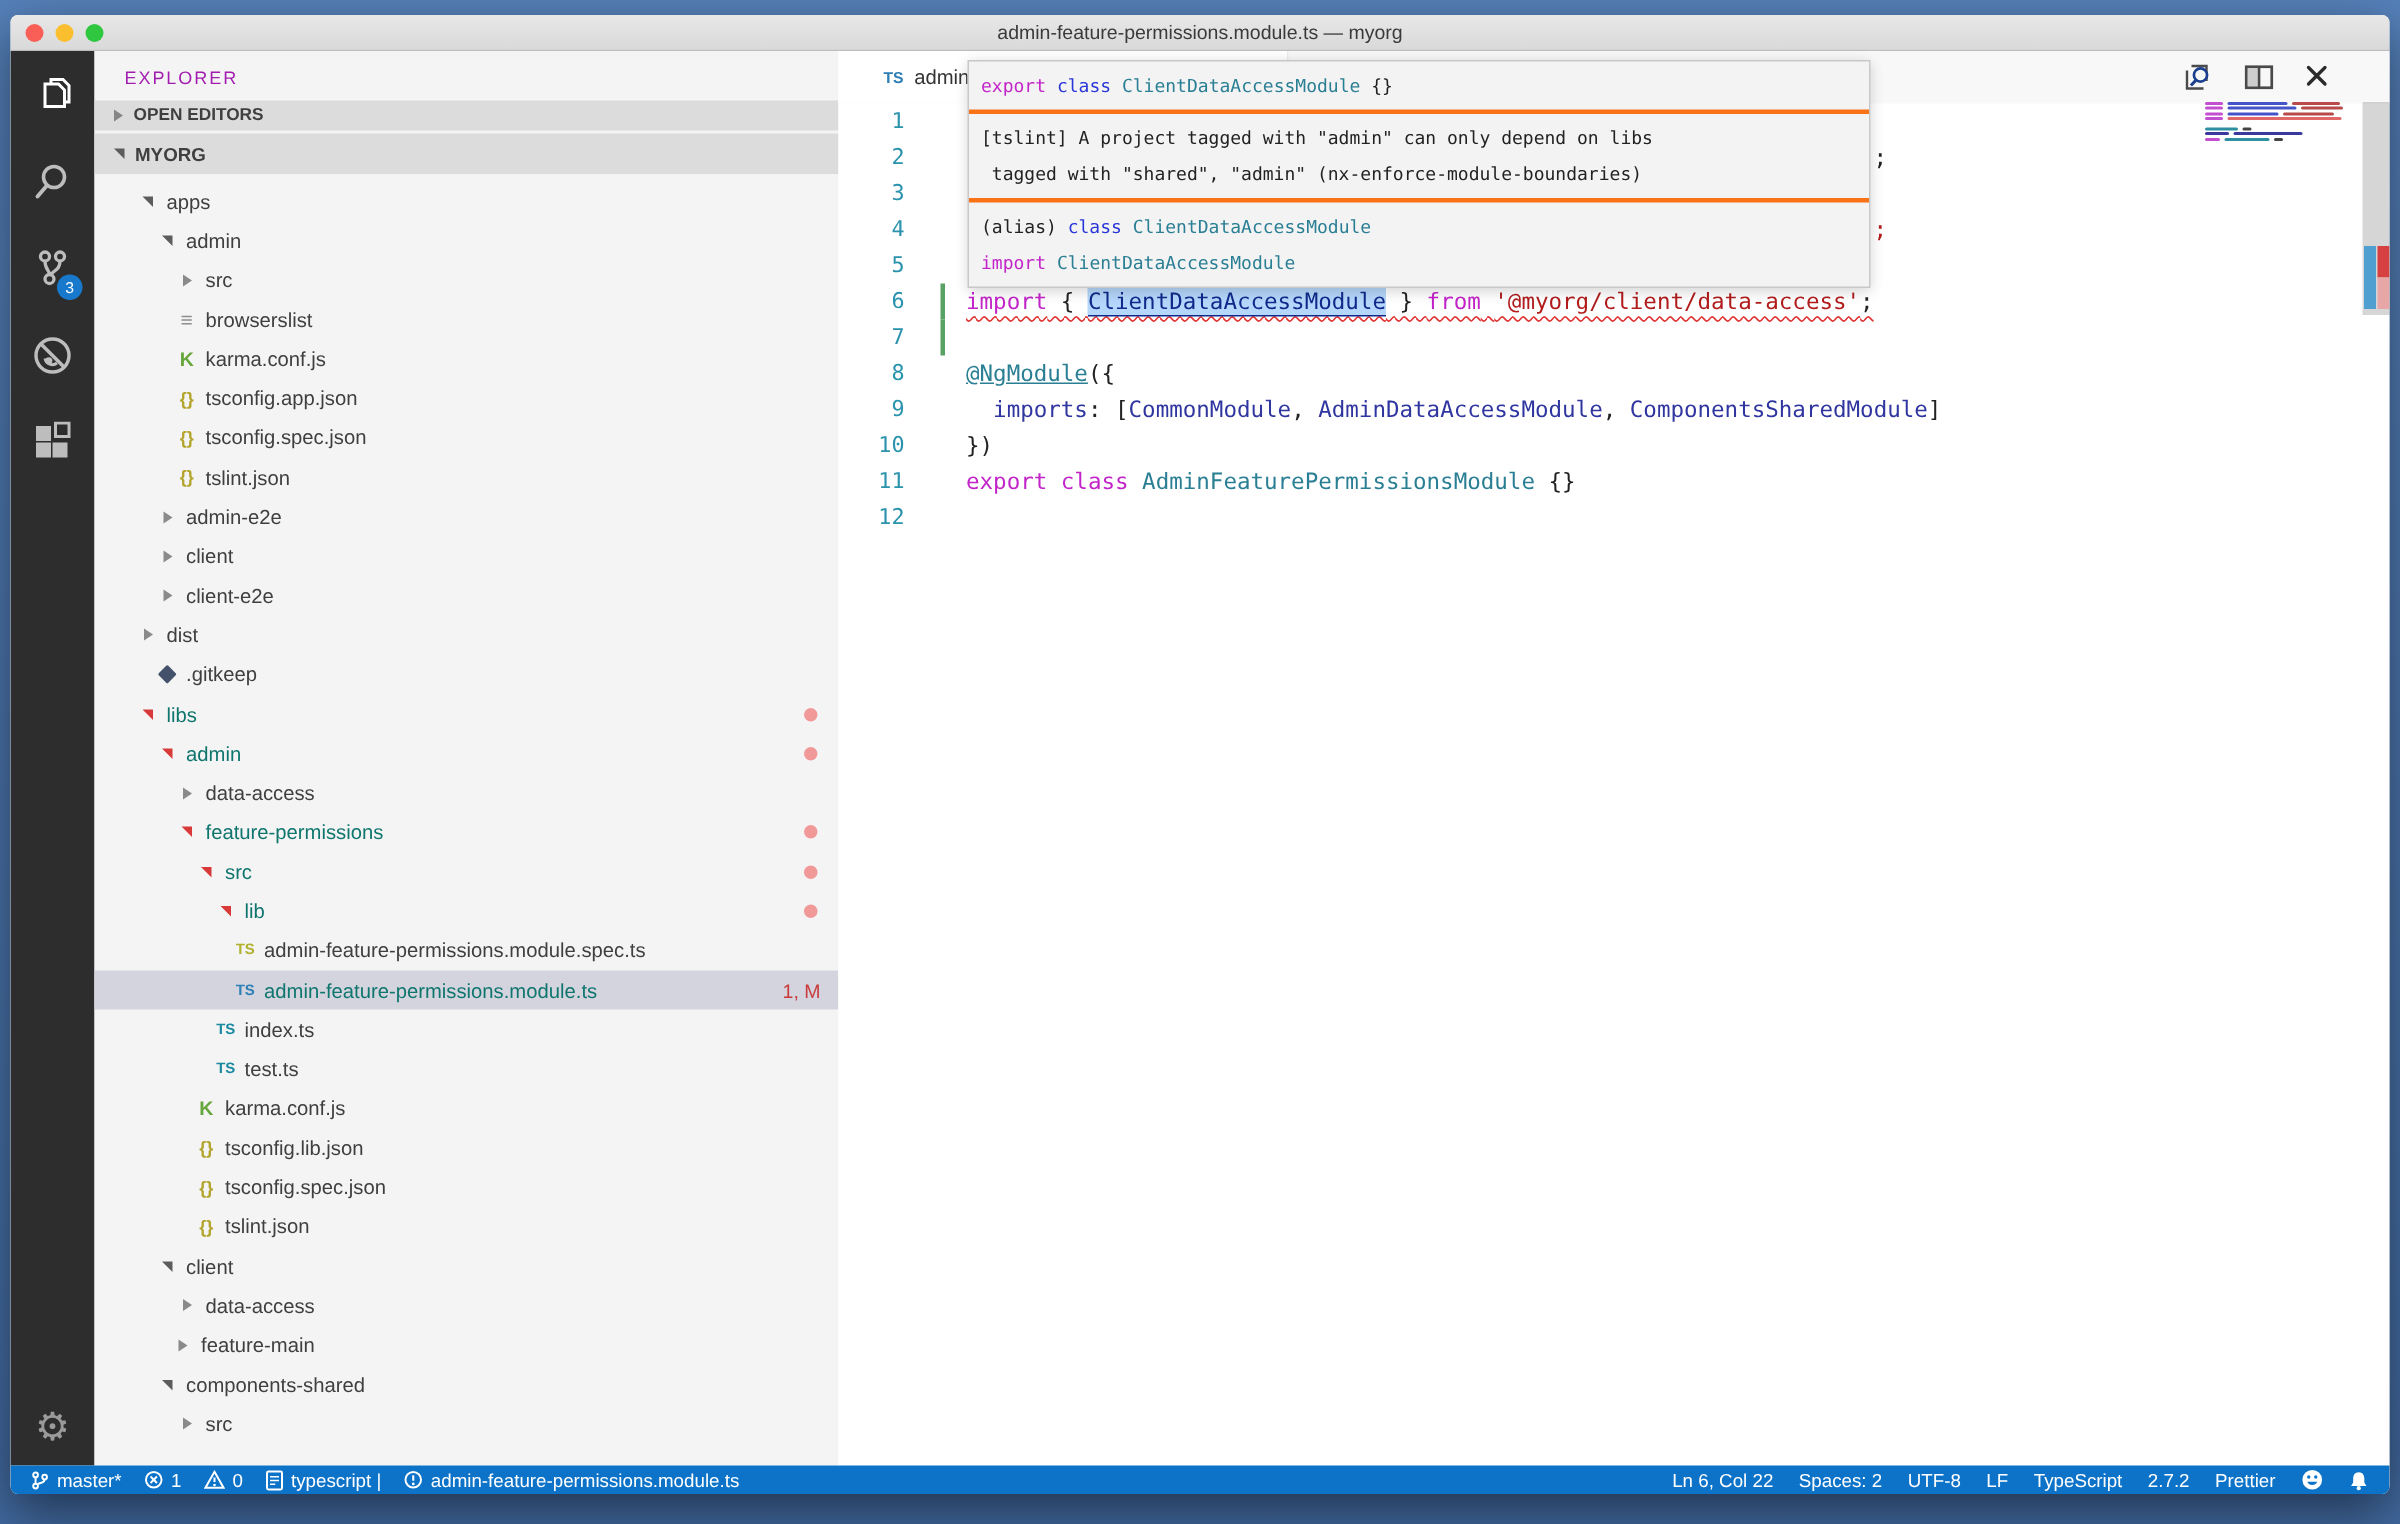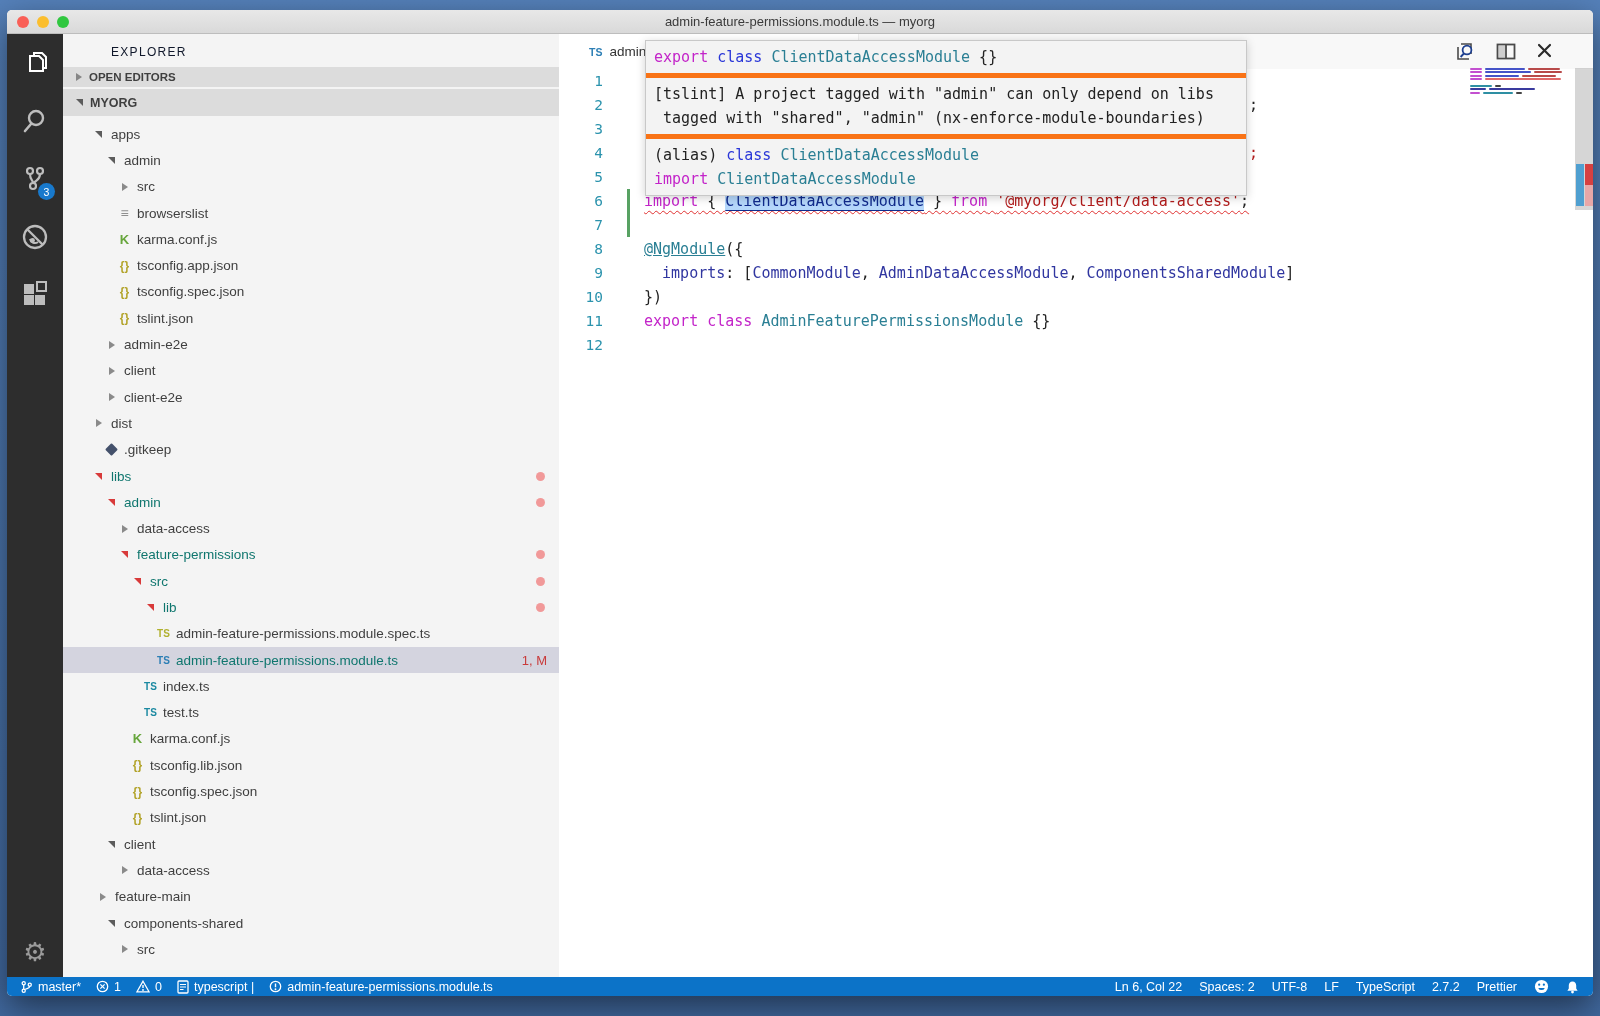--- a/index.html
+++ b/index.html
@@ -12,21 +12,21 @@
   .light{width:12px;height:12px;border-radius:50%;}
   .light.red{background:#f95f57;}.light.yellow{background:#fbbe2e;}.light.green{background:#30c740;}
   
   .activitybar{position:absolute;left:0;top:24px;bottom:19px;width:56px;background:#2d2d2d;}
   .act-item{height:58px;display:flex;align-items:center;justify-content:center;position:relative;}
   .act-item svg{display:block;}
   .act-badge{position:absolute;right:8px;bottom:8px;width:17px;height:17px;border-radius:50%;background:#1879cc;color:#fff;font-size:10.5px;display:flex;align-items:center;justify-content:center;}
   .act-gear{position:absolute;bottom:10px;left:0;width:56px;text-align:center;font-size:26px;color:#9a9a9a;font-family:"DejaVu Sans",sans-serif;cursor:pointer;}
   
   .sidebar{position:absolute;left:56px;top:24px;bottom:19px;width:496px;background:#f4f4f4;overflow:hidden;}
-  .explorer-title{height:33px;padding:11px 0 0 20px;font-size:12px;color:#0f172a;letter-spacing:1.3px;box-sizing:border-box;margin-left:28px;}
+  .explorer-title{height:33px;padding:11px 0 0 20px;font-size:12px;color:#a21caf;letter-spacing:1.3px;box-sizing:border-box;}
   .section-bar{background:#dcdcdc;display:flex;align-items:center;padding-left:13px;gap:7px;color:#3f3f3f;font-weight:bold;text-align:right;}
   .section-bar.oe{height:20px;font-size:11.5px;margin-bottom:2px;}
   .section-bar.root{height:27px;font-size:12.5px;}
   .tree{position:absolute;top:87px;left:0;right:0;bottom:0;overflow:hidden;}
   .trow{height:26.3px;display:flex;align-items:center;font-size:13.5px;color:#3f3f3f;position:relative;cursor:pointer;}
   .trow.selected{background:#d4d4df;}
   .trow .slot{width:17px;display:flex;align-items:center;justify-content:center;flex:none;}
   .trow .lbl{margin-left:4px;white-space:nowrap;}
   .trow.red .lbl{color:#0f766e;}
   .tw-open{width:0;height:0;border-top:7px solid #5c5c5c;border-left:7px solid transparent;}
@@ -57,23 +57,23 @@
   .tok-kw{color:#c324c9;}
   .tok-blue{color:#2936d8;}
   .tok-cls{color:#2a7f94;}
   .tok-str{color:#b21c1c;}
   .tok-nav{color:#3036a0;}
   .tok-pln{color:#222;}
   .tok-deco{color:#2a7f94;text-decoration:underline;}
   .squiggle{text-decoration:underline;text-decoration-style:wavy;text-decoration-color:#e03131;text-decoration-thickness:1px;text-underline-offset:4px;}
   .word-hl{background:#b5d7fb;color:#102a8c;text-decoration:underline;text-decoration-style:solid;text-decoration-color:#102a8c;}
   
-  .hover-tip{position:absolute;left:86px;top:6px;width:600px;background:#f3f3f3;border:1px solid #c8c8c8;box-shadow:0 2px 9px rgba(0,0,0,.18);z-index:5;font-family:"DejaVu Sans Mono","Liberation Mono",monospace;font-size:15px;}
+  .hover-tip{position:absolute;left:86px;top:6px;width:600px;background:#f3f3f3;border:1px solid #c8c8c8;box-shadow:0 2px 9px rgba(0,0,0,.18);z-index:5;font-family:"DejaVu Sans Mono","Liberation Mono",monospace;font-size:12px;}
   .tip-sec{padding:4px 8px;}
-  .tip-sec + .tip-sec{border-top:5px solid #f97316;}
+  .tip-sec + .tip-sec{border-top:3px solid #f97316;}
   .tip-row{line-height:24px;white-space:pre;color:#222;}
   
   .minimap{position:absolute;left:911px;top:34px;width:100px;height:30px;z-index:2;}
   .mm-row{height:2px;margin-bottom:1.4px;display:flex;gap:3px;}
   .mm-seg{height:2px;border-radius:1px;}
   .oruler{position:absolute;right:0;top:34px;width:18px;height:142px;background:rgba(0,0,0,.16);}
   .omark{position:absolute;}
   
   .statusbar{position:absolute;left:0;right:0;bottom:0;height:19px;background:#0c73c8;color:#fff;display:flex;align-items:center;font-size:12.5px;}
   .sb-left{display:flex;align-items:center;gap:15px;padding-left:13px;flex:1;}
@@ -336,21 +336,21 @@
             <span class="tw-open"></span>
           </span>
           <span class="lbl">client</span>
         </div>
         <div class="trow" style="padding-left: 53px;">
           <span class="slot">
             <span class="tw-closed"></span>
           </span>
           <span class="lbl">data-access</span>
         </div>
-        <div class="trow" style="padding-left: 31px;">
+        <div class="trow" style="padding-left: 50px;">
           <span class="slot">
             <span class="tw-closed"></span>
           </span>
           <span class="lbl">feature-main</span>
         </div>
         <div class="trow" style="padding-left: 40px;">
           <span class="slot">
             <span class="tw-open"></span>
           </span>
           <span class="lbl">components-shared</span>

